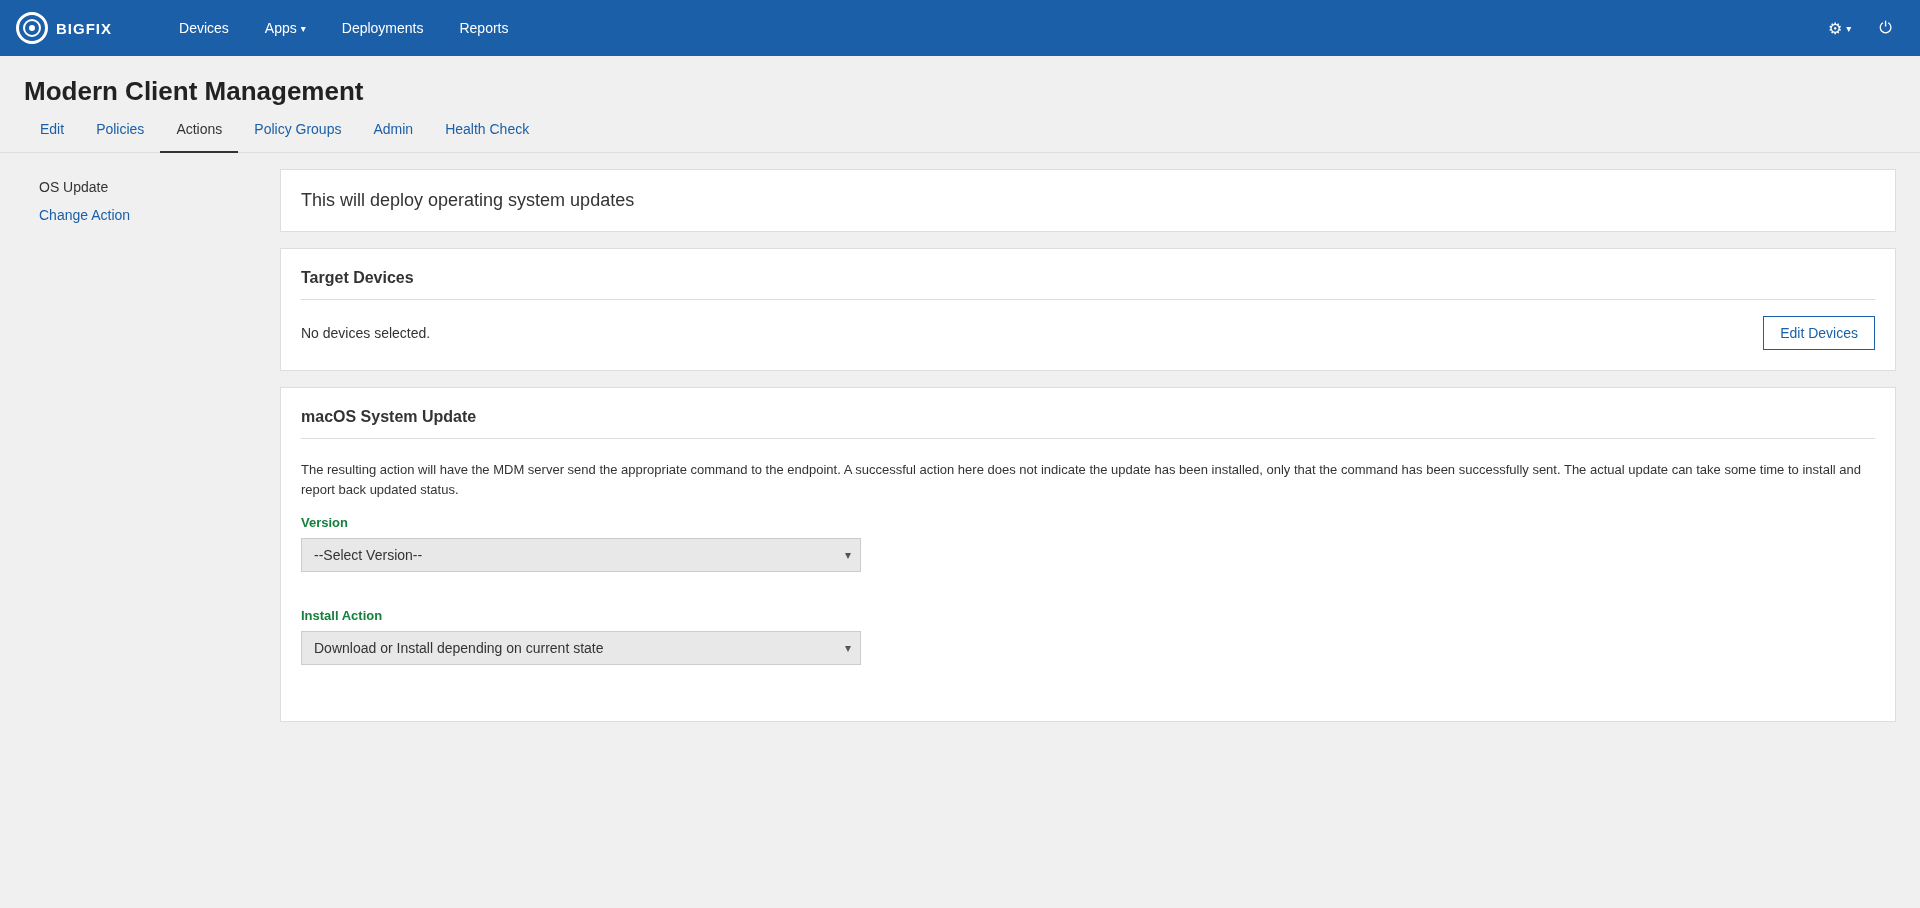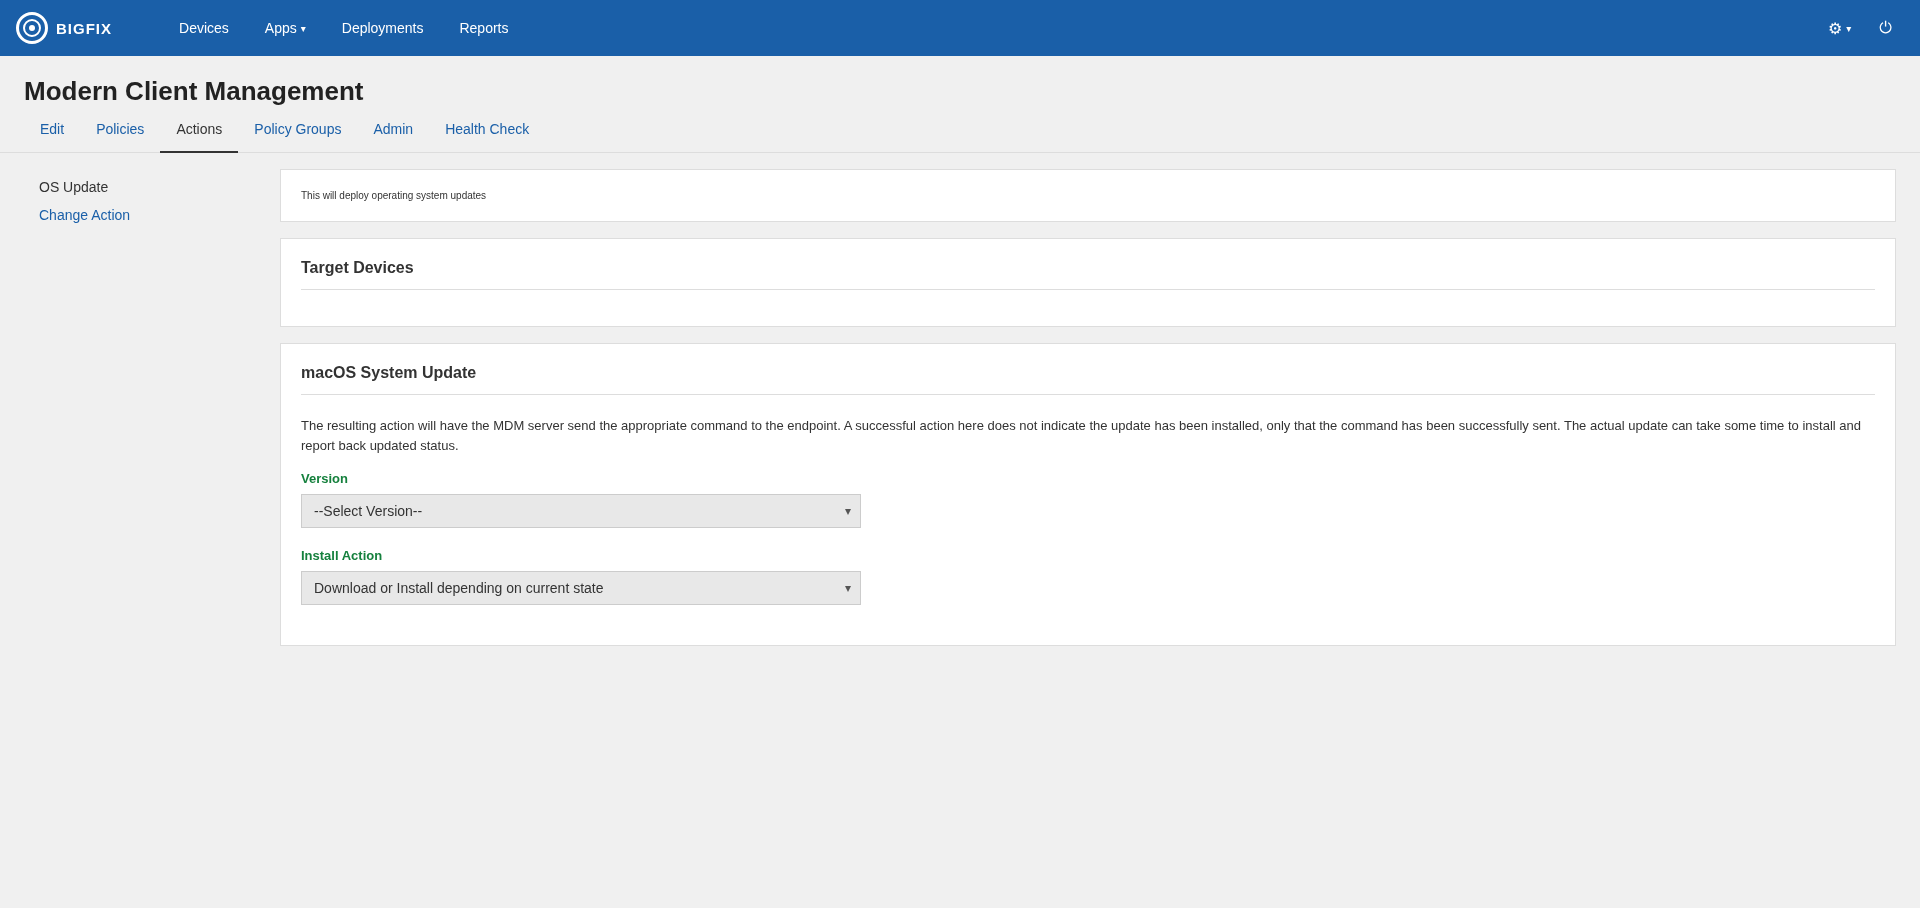--- a/index.html
+++ b/index.html
@@ -147,21 +147,21 @@
     .card {
       background: white;
       border: 1px solid #ddd;
       margin-bottom: 16px;
     }
     .card-body {
       padding: 20px;
     }
     .card-description {
       color: #333;
-      font-size: 10px;
+      font-size: 18px;
     }
 
     .target-devices-card .card-body {
       padding: 20px;
     }
     .target-devices-header {
       font-size: 16px;
       font-weight: bold;
       color: #333;
       padding-bottom: 12px;
@@ -207,21 +207,21 @@
     .field-label {
       font-weight: bold;
       font-size: 13px;
       color: #15803d;
       margin-bottom: 8px;
     }
     .select-wrapper {
       position: relative;
       display: inline-block;
       width: 560px;
-      margin-bottom: 20px;
+      margin-bottom: 36px;
     }
     .select-field {
       width: 100%;
       padding: 8px 32px 8px 12px;
       border: 1px solid #ccc;
       background: #e8e8e8;
       appearance: none;
       font-size: 14px;
       color: #333;
       cursor: pointer;
@@ -293,20 +293,24 @@
 
     <div class="card">
       <div class="card-body">
         <p class="card-description">This will deploy operating system updates</p>
       </div>
     </div>
 
     <div class="card target-devices-card">
       <div class="card-body">
         <div class="target-devices-header">Target Devices</div>
+        <div class="target-devices-row">
+          <span class="no-devices-text">No devices selected.</span>
+          <button class="edit-devices-btn">Edit Devices</button>
+        </div>
       </div>
     </div>
 
     <div class="card macos-card">
       <div class="card-body">
         <div class="macos-title">macOS System Update</div>
         <p class="macos-description">The resulting action will have the MDM server send the appropriate command to the endpoint. A successful action here does not indicate the update has been installed, only that the command has been successfully sent. The actual update can take some time to install and report back updated status.</p>
 
         <div class="field-label">Version</div>
         <div class="select-wrapper">

